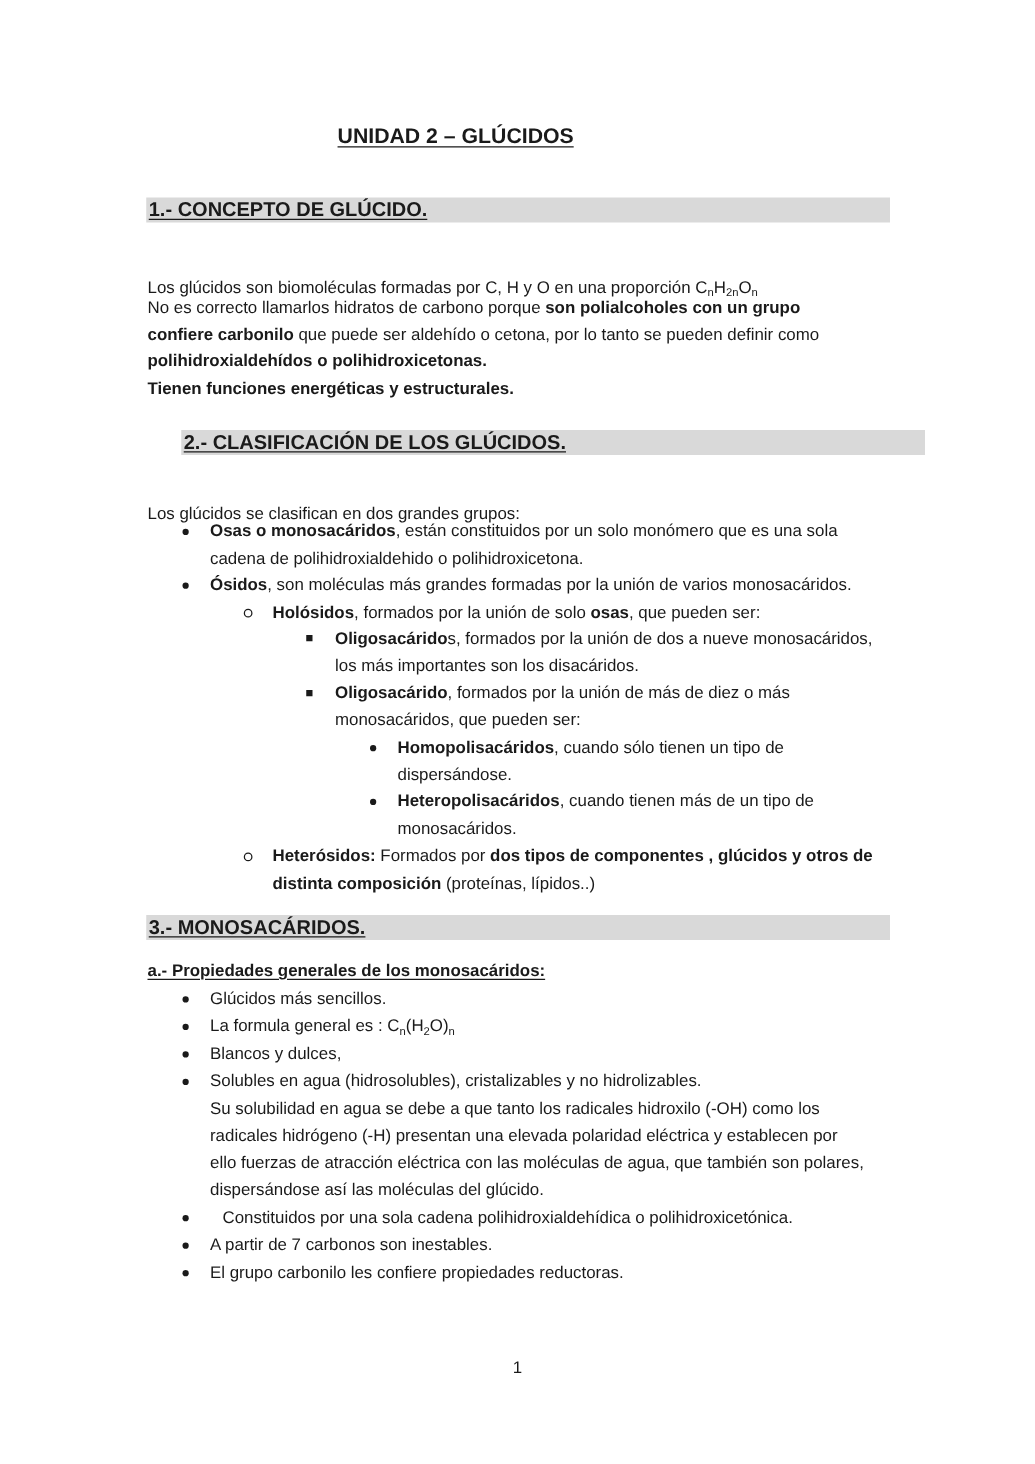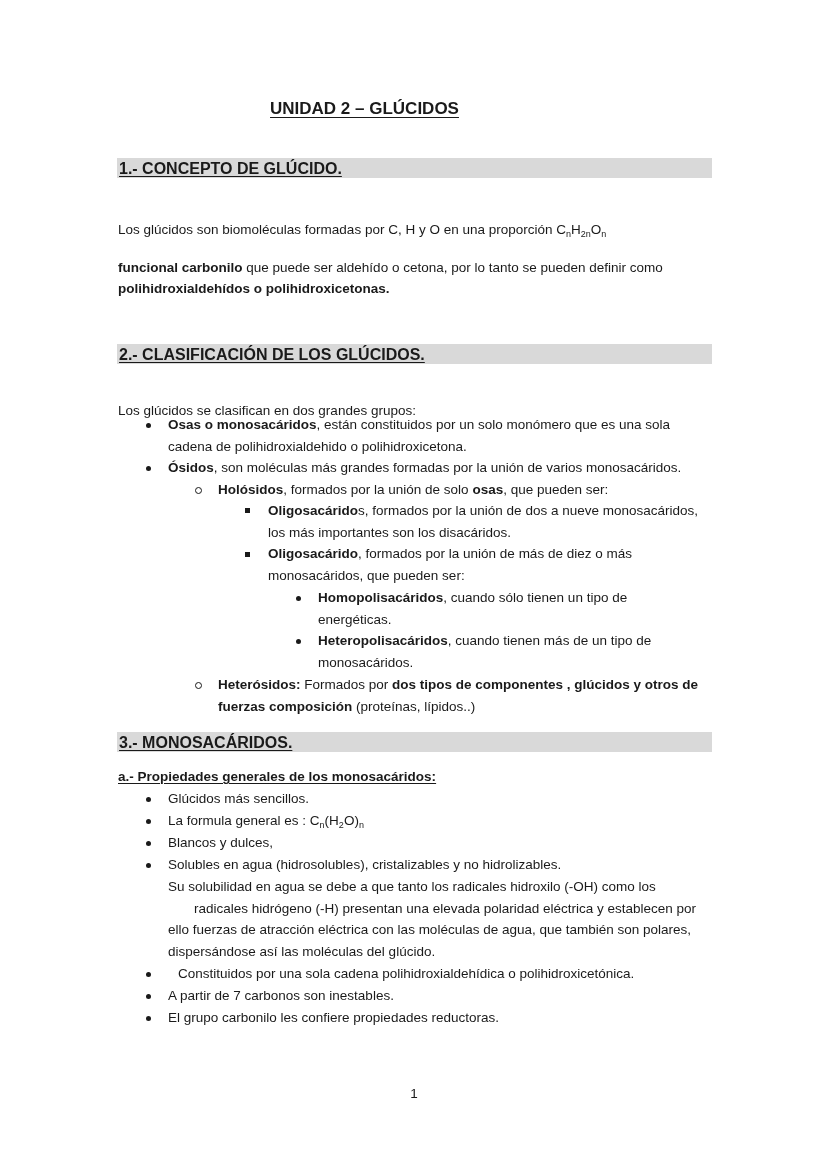--- a/index.html
+++ b/index.html
@@ -43,26 +43,30 @@
 
   <div class="title"><span>UNIDAD 2 – GLÚCIDOS</span></div>
 
   <div class="sec-bar" style="top:158px;">
     <span>1.- CONCEPTO DE GLÚCIDO.</span>
   </div>
 
   <div class="line" style="left:118px; top:195px;margin-top:27px;">
     <span>Los glúcidos son biomoléculas formadas por C, H y O en una proporción </span><span>C</span><sub>n</sub><span>H</span><sub>2n</sub><span>O</span><sub>n</sub>
   </div>
+  <div class="line" style="left:118px; top:238px;">
+    <span>No es correcto  llamarlos hidratos de carbono porque </span><span class="b">son polialcoholes con un grupo</span>
+  </div>
   <div class="line" style="left:118px; top:260px;">
-    <span class="b">funcional carbonilo</span><span> que puede ser aldehído o cetona, por lo tanto se pueden definir como</span>
+    <span class="b">confiere carbonilo</span><span> que puede ser aldehído o cetona, por lo tanto se pueden definir como</span>
   </div>
   <div class="line b" style="left:118px; top:281px;">polihidroxialdehídos o polihidroxicetonas.</div>
+  <div class="line b" style="left:118px; top:303px;">Tienen funciones energéticas y estructurales.</div>
 
-  <div class="sec-bar" style="top:344px;">
+  <div class="sec-bar" style="top:344px;margin-left:28px;">
     <span>2.- CLASIFICACIÓN DE LOS GLÚCIDOS.</span>
   </div>
 
   <div class="line" style="left:118px; top:403px;">Los glúcidos se clasifican en dos grandes grupos:</div>
 
   <div class="bullet-dot" style="left:146px; top:423px;"></div>
   <div class="line" style="left:168px; top:417px;">
     <span class="b">Osas o monosacáridos</span><span>,  están constituidos por un solo monómero que es una sola</span>
   </div>
   <div class="line" style="left:168px; top:439px;">cadena de polihidroxialdehido o polihidroxicetona.</div>
@@ -86,34 +90,34 @@
   <div class="bullet-square" style="left:245px; top:552px;"></div>
   <div class="line" style="left:268px; top:546px;">
     <span class="b">Oligosacárido</span><span>, formados por la unión de más de diez o más</span>
   </div>
   <div class="line" style="left:268px; top:568px;">monosacáridos, que pueden ser:</div>
 
   <div class="bullet-dot" style="left:296px; top:596px;"></div>
   <div class="line" style="left:318px; top:590px;">
     <span class="b">Homopolisacáridos</span><span>, cuando sólo tienen un tipo de</span>
   </div>
-  <div class="line" style="left:318px; top:612px;">energéticas.</div>
+  <div class="line" style="left:318px; top:612px;">dispersándose.</div>
 
   <div class="bullet-dot" style="left:296px; top:639px;"></div>
   <div class="line" style="left:318px; top:633px;">
     <span class="b">Heteropolisacáridos</span><span>, cuando tienen más de un tipo de</span>
   </div>
   <div class="line" style="left:318px; top:655px;">monosacáridos.</div>
 
   <div class="bullet-circle" style="left:195px; top:682px;"></div>
   <div class="line" style="left:218px; top:677px;">
     <span class="b">Heterósidos:</span><span> Formados por </span><span class="b">dos tipos de componentes , glúcidos y otros de</span>
   </div>
   <div class="line" style="left:218px; top:699px;">
-    <span class="b">fuerzas composición</span><span> (proteínas, lípidos..)</span>
+    <span class="b">distinta composición</span><span> (proteínas, lípidos..)</span>
   </div>
 
   <div class="sec-bar" style="top:732px;">
     <span>3.- MONOSACÁRIDOS.</span>
   </div>
 
   <div class="line b u" style="left:118px; top:769px;">a.- Propiedades generales de los monosacáridos:</div>
 
   <div class="bullet-dot" style="left:146px; top:797px;"></div>
   <div class="line" style="left:168px; top:791px;">Glúcidos más sencillos.</div>
@@ -122,21 +126,21 @@
   <div class="line" style="left:168px; top:813px;">
     <span>La formula general es : </span><span>C</span><sub>n</sub><span>(H</span><sub>2</sub><span>O)</span><sub>n</sub>
   </div>
 
   <div class="bullet-dot" style="left:146px; top:841px;"></div>
   <div class="line" style="left:168px; top:835px;">Blancos y  dulces,</div>
 
   <div class="bullet-dot" style="left:146px; top:863px;"></div>
   <div class="line" style="left:168px; top:857px;">Solubles en agua (hidrosolubles), cristalizables y no hidrolizables.</div>
   <div class="line" style="left:168px; top:879px;">Su solubilidad en agua se debe a que tanto los radicales hidroxilo (-OH) como los</div>
-  <div class="line" style="left:168px; top:901px;margin-left:26px;">radicales hidrógeno (-H) presentan una elevada polaridad eléctrica y establecen por</div>
+  <div class="line" style="left:168px; top:901px;">radicales hidrógeno (-H) presentan una elevada polaridad eléctrica y establecen por</div>
   <div class="line" style="left:168px; top:922px;">ello fuerzas de atracción eléctrica con las moléculas de agua, que también son polares,</div>
   <div class="line" style="left:168px; top:944px;">dispersándose así las moléculas del glúcido.</div>
 
   <div class="bullet-dot" style="left:146px; top:972px;"></div>
   <div class="line" style="left:168px; top:966px;margin-left:10px;">Constituidos por una sola cadena polihidroxialdehídica o polihidroxicetónica.</div>
 
   <div class="bullet-dot" style="left:146px; top:994px;"></div>
   <div class="line" style="left:168px; top:988px;">A partir de 7 carbonos son inestables.</div>
 
   <div class="bullet-dot" style="left:146px; top:1016px;"></div>

